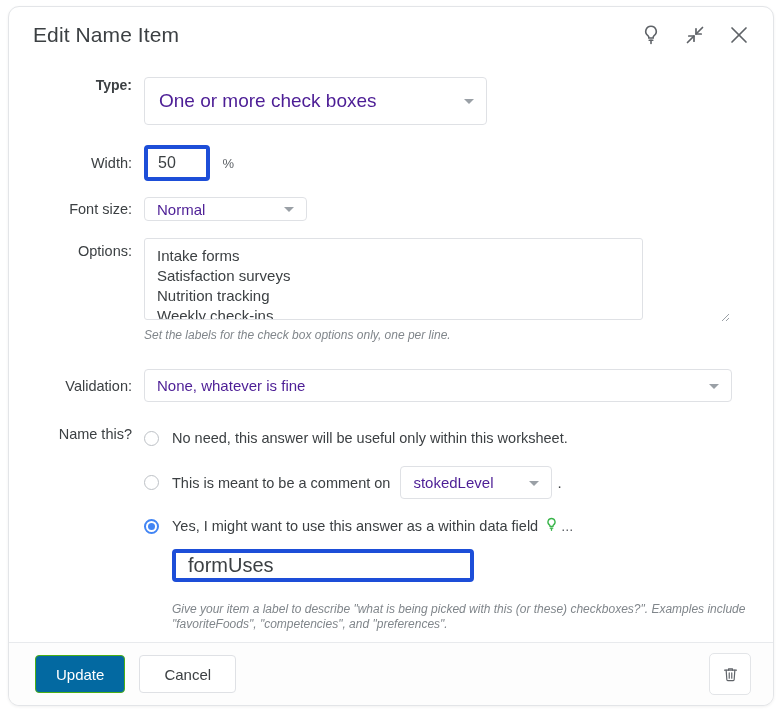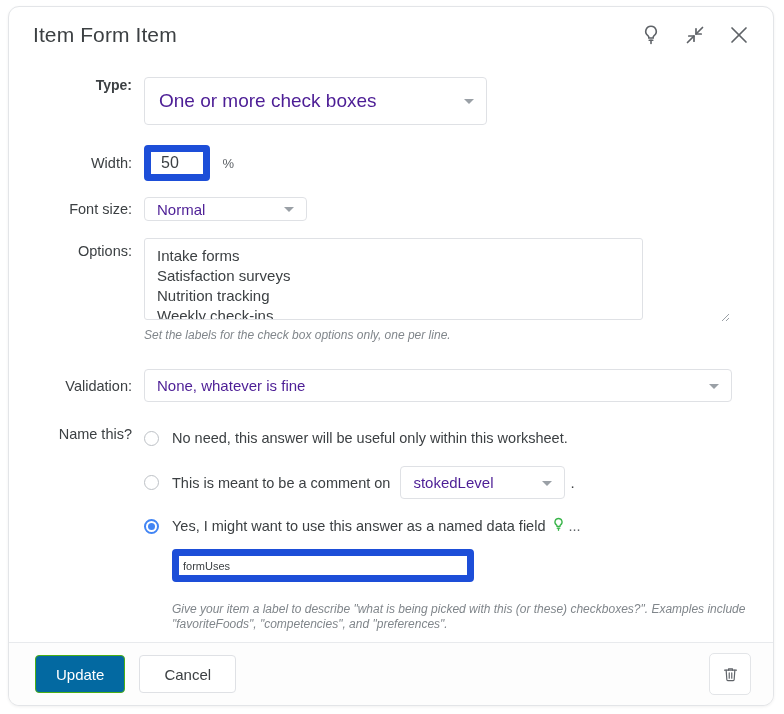--- a/index.html
+++ b/index.html
@@ -115,31 +115,31 @@
     padding: 0 30px 0 12px;
     font-size: 15px;
   }
   .select-validation {
     width: 588px;
     height: 33px;
     padding: 0 30px 0 12px;
     font-size: 15px;
   }
   .select-comment {
-    width: 165px;
+    width: 152px;
     height: 33px;
     padding: 0 28px 0 12px;
     font-size: 15px;
     display: inline-flex;
     vertical-align: middle;
   }
 
   .input {
     box-sizing: border-box;
-    border: 7px solid #1d4ed8;
+    border: 4px solid #1d4ed8;
     border-radius: 4px;
     background: #fff;
     color: #3c4043;
     font-family: "Liberation Sans", sans-serif;
     outline: none;
   }
   .input-width {
     width: 66px;
     height: 36px;
     padding: 0 10px;
@@ -147,22 +147,22 @@
   }
   .pct {
     font-size: 13px;
     color: #5f6368;
     margin-left: 8px;
     vertical-align: middle;
   }
   .input-name {
     width: 302px;
     height: 33px;
-    padding: 0 4px;
-    font-size: 11px;
+    padding: 0 12px;
+    font-size: 20px;
   }
 
   .textarea-wrap { position: relative; width: 588px; }
   .textarea {
     box-sizing: border-box;
     width: 499px;
     height: 82px;
     border: 1px solid #dfe1e5;
     border-radius: 3px;
     background: #fff;
@@ -280,21 +280,21 @@
     cursor: pointer;
     color: #5f6368;
   }
 </style>
 </head>
 <body>
 
 <div class="dialog">
 
   <div class="header">
-    <div class="title">Item Form Item</div>
+    <div class="title">Edit Name Item</div>
     <div class="header-actions">
       <span class="hicon" title="Help">
         <svg viewBox="0 0 24 24" width="24" height="24" fill="none" stroke="currentColor" stroke-width="1.6" stroke-linecap="round">
           <path d="M12 3.2a5.2 5.2 0 0 0-3.1 9.4c.6.5.95 1.2.95 1.95v.45h4.3v-.45c0-.75.35-1.45.95-1.95A5.2 5.2 0 0 0 12 3.2z"></path>
           <line x1="10.2" y1="17.2" x2="13.8" y2="17.2"></line>
           <line x1="12" y1="17.4" x2="12" y2="20.4"></line>
         </svg>
       </span>
       <span class="hicon" title="Collapse">
         <svg viewBox="0 0 24 24" width="24" height="24" fill="none" stroke="currentColor" stroke-width="1.7" stroke-linecap="round" stroke-linejoin="round">
@@ -384,21 +384,21 @@
           <span class="radio-text" style="margin-right:10px;">This is meant to be a comment on</span>
           <span class="select select-comment">
             <span>stokedLevel</span>
             <span class="caret"></span>
           </span>
           <span class="period">.</span>
         </div>
 
         <div class="radio-line">
           <span class="radio checked"></span>
-          <span class="radio-text">Yes, I might want to use this answer as a named data field</span>
+          <span class="radio-text">Yes, I might want to use this answer as a within data field</span>
           <span class="bulb-green">
             <svg viewBox="0 0 24 24" width="17" height="17" fill="none" stroke="currentColor" stroke-width="1.9" stroke-linecap="round">
               <path d="M12 3.5a5 5 0 0 0-3 9c.6.45.9 1.1.9 1.8v.4h4.2v-.4c0-.7.3-1.35.9-1.8a5 5 0 0 0-3-9z"></path>
               <line x1="10.3" y1="17.2" x2="13.7" y2="17.2"></line>
               <line x1="12" y1="17.4" x2="12" y2="20.2"></line>
             </svg>
           </span>
           <span class="dots">...</span>
         </div>
 

